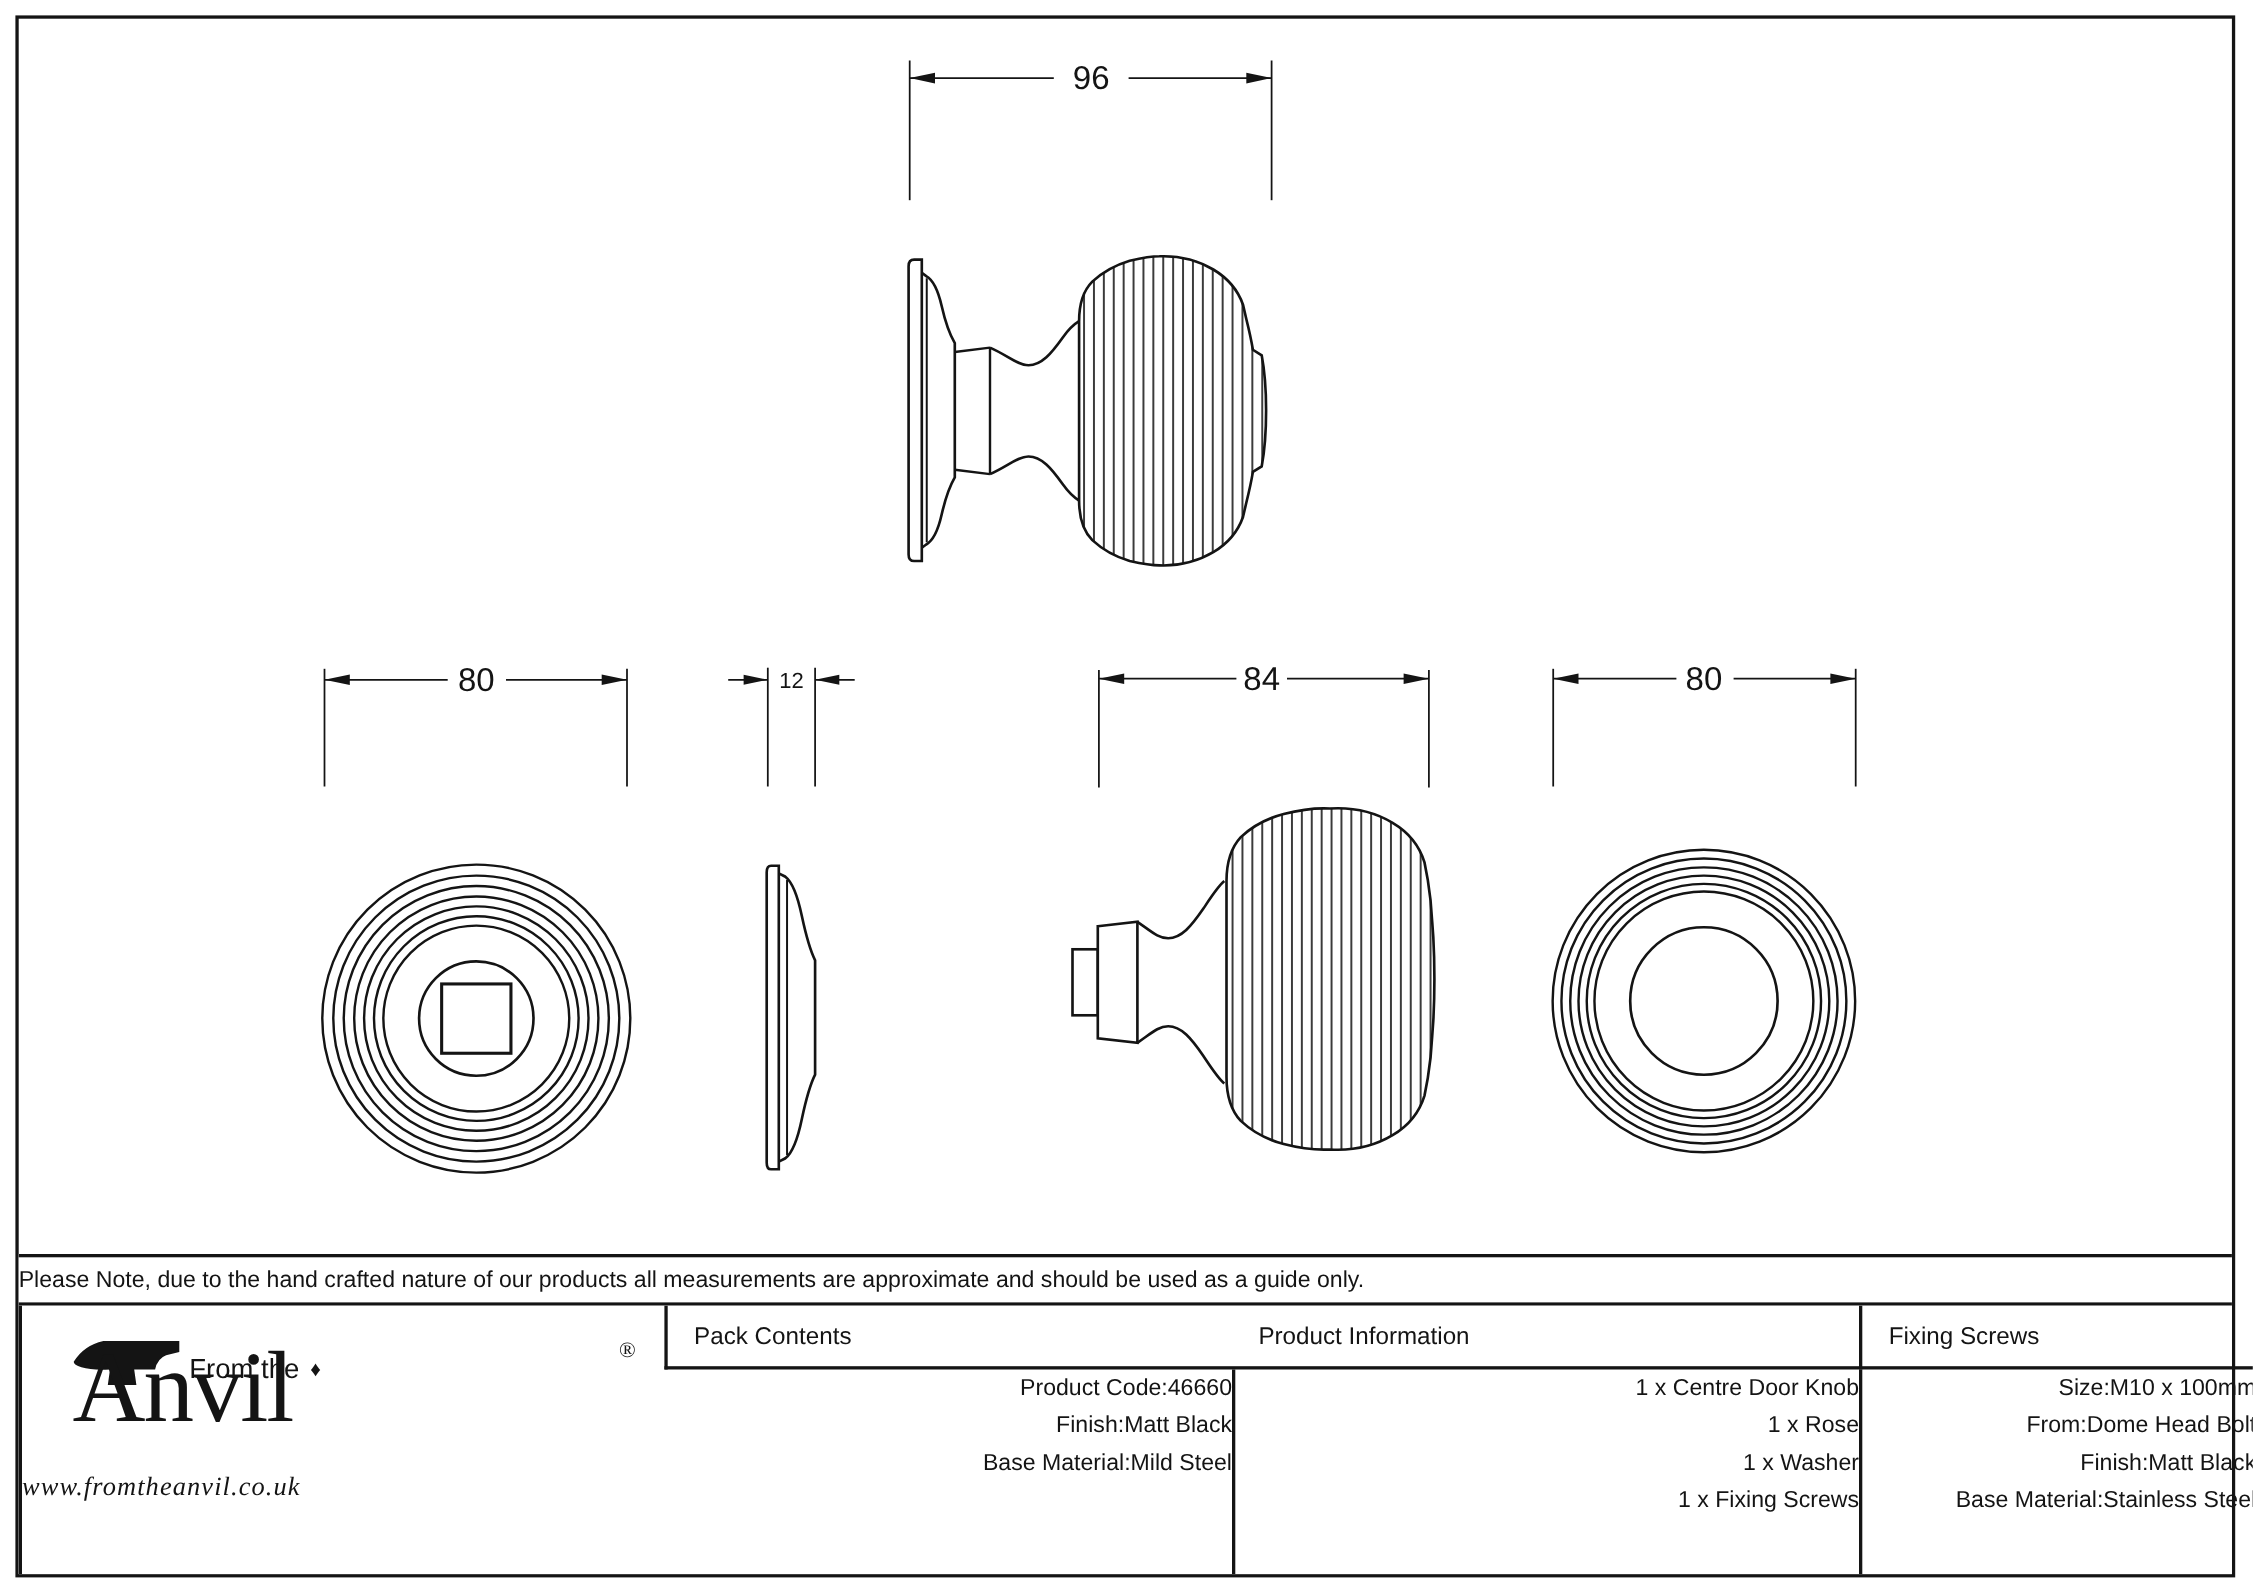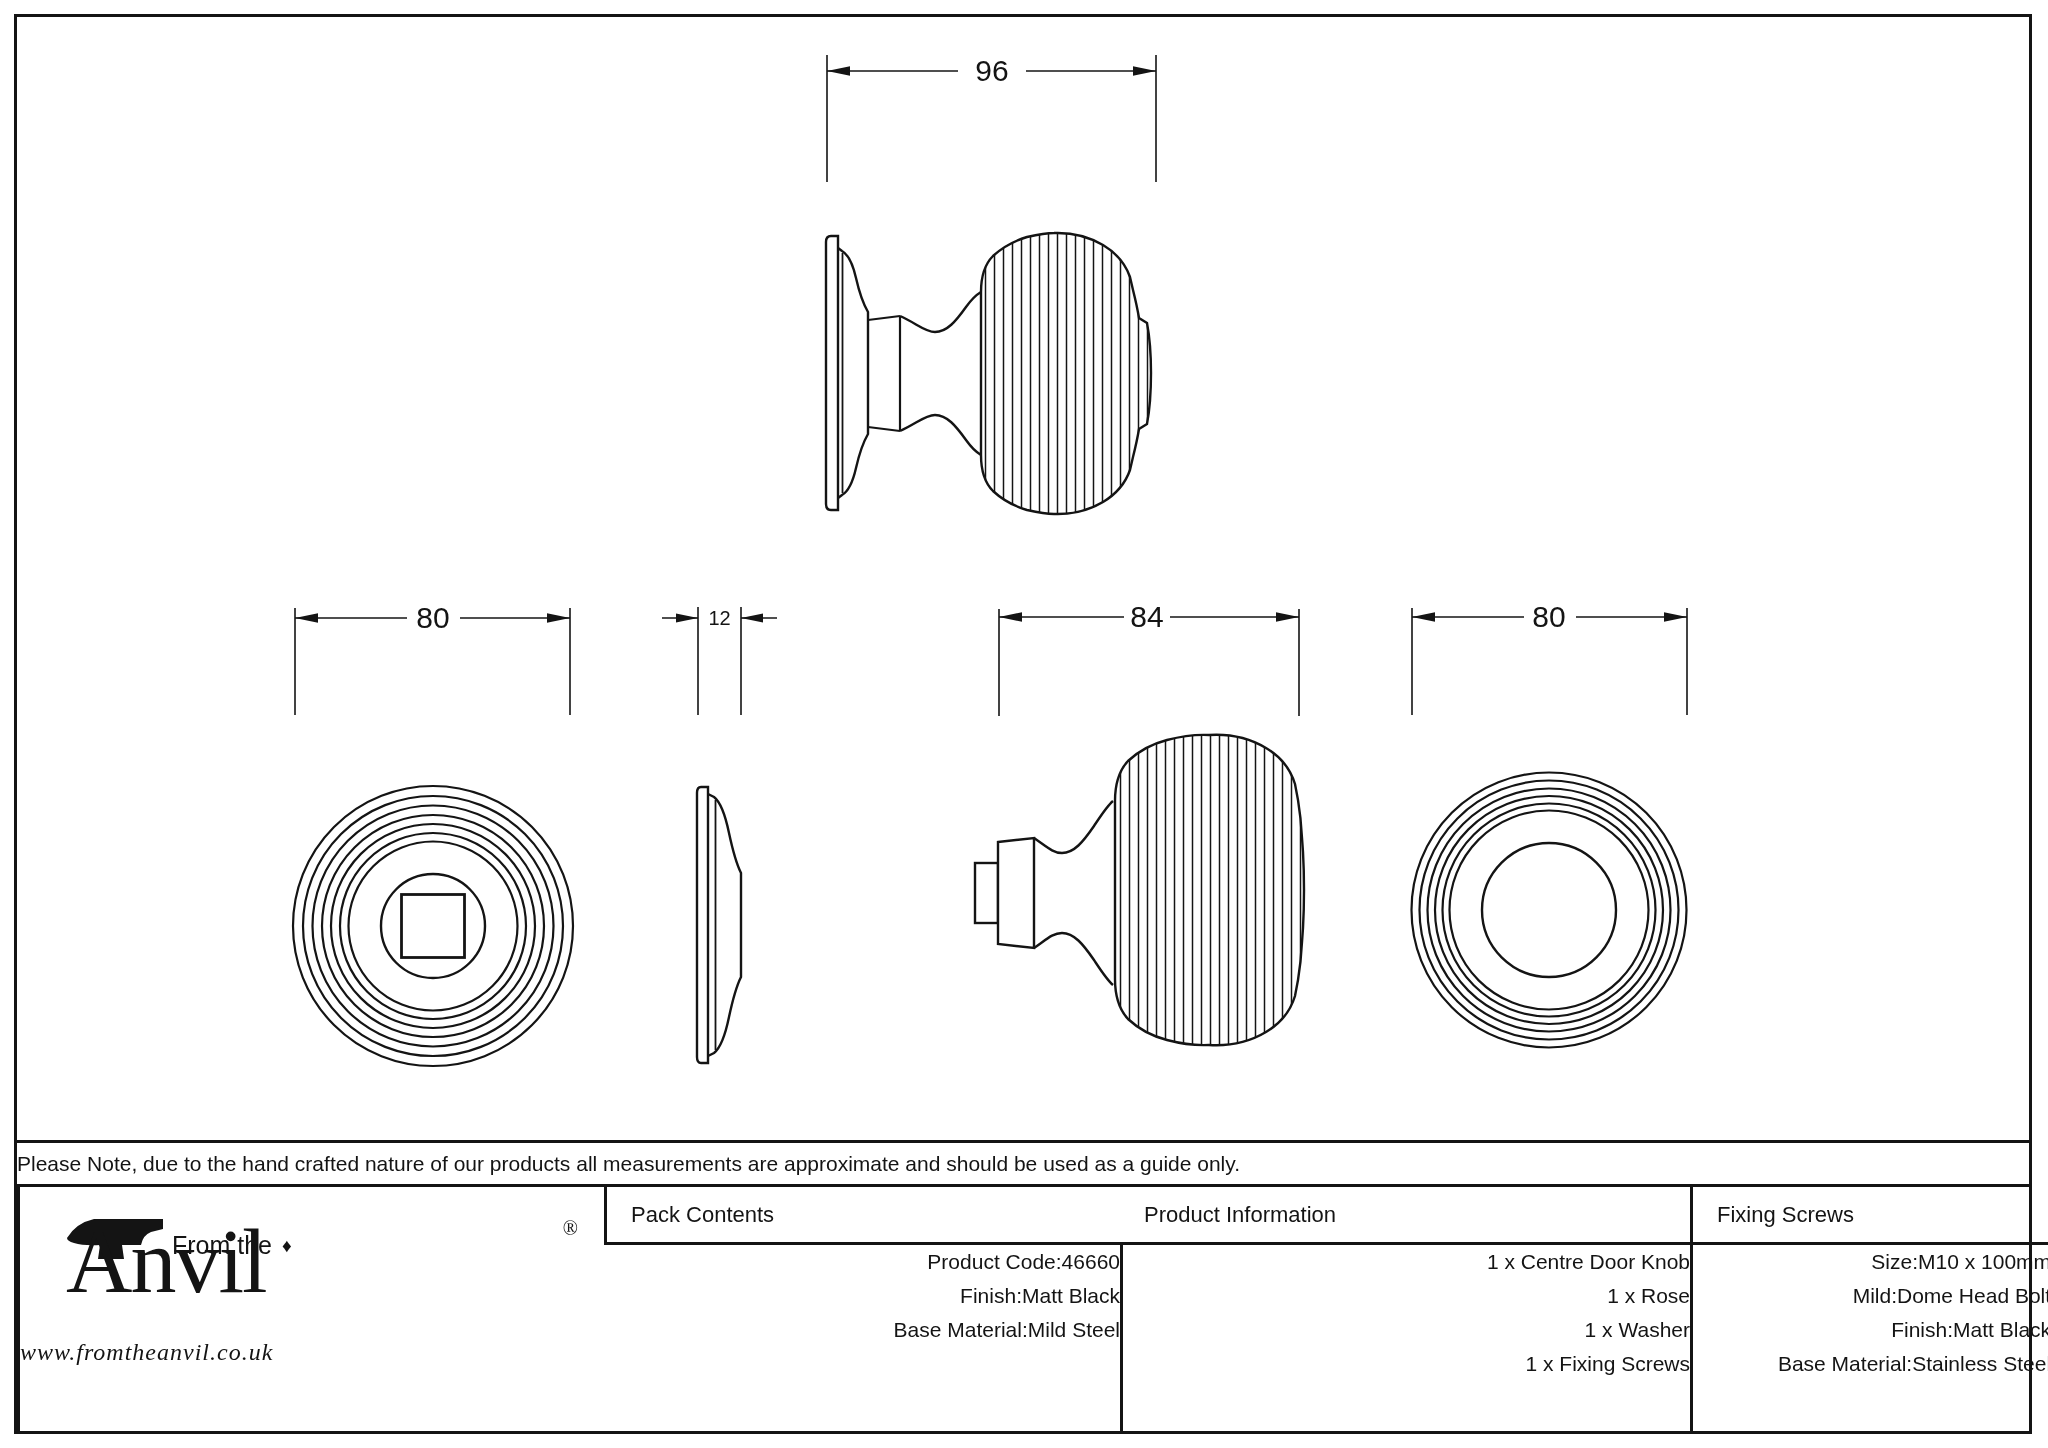--- a/index.html
+++ b/index.html
@@ -203,17 +203,17 @@
 
   <div class="cell tb pc col-b">
     <div class="row">1 x Centre Door Knob</div>
     <div class="row">1 x Rose</div>
     <div class="row">1 x Washer</div>
     <div class="row">1 x Fixing Screws</div>
   </div>
 
   <div class="cell tb fs col-b">
     <div class="row"><span class="lbl">Size:</span><span>M10 x 100mm</span></div>
-    <div class="row"><span class="lbl">Mild:</span><span>Dome Head Bolt</span></div>
+    <div class="row"><span class="lbl">From:</span><span>Dome Head Bolt</span></div>
     <div class="row"><span class="lbl">Finish:</span><span>Matt Black</span></div>
     <div class="row"><span class="lbl">Base Material:</span><span>Stainless Steel</span></div>
   </div>
 </div>
 
 </body></html>

